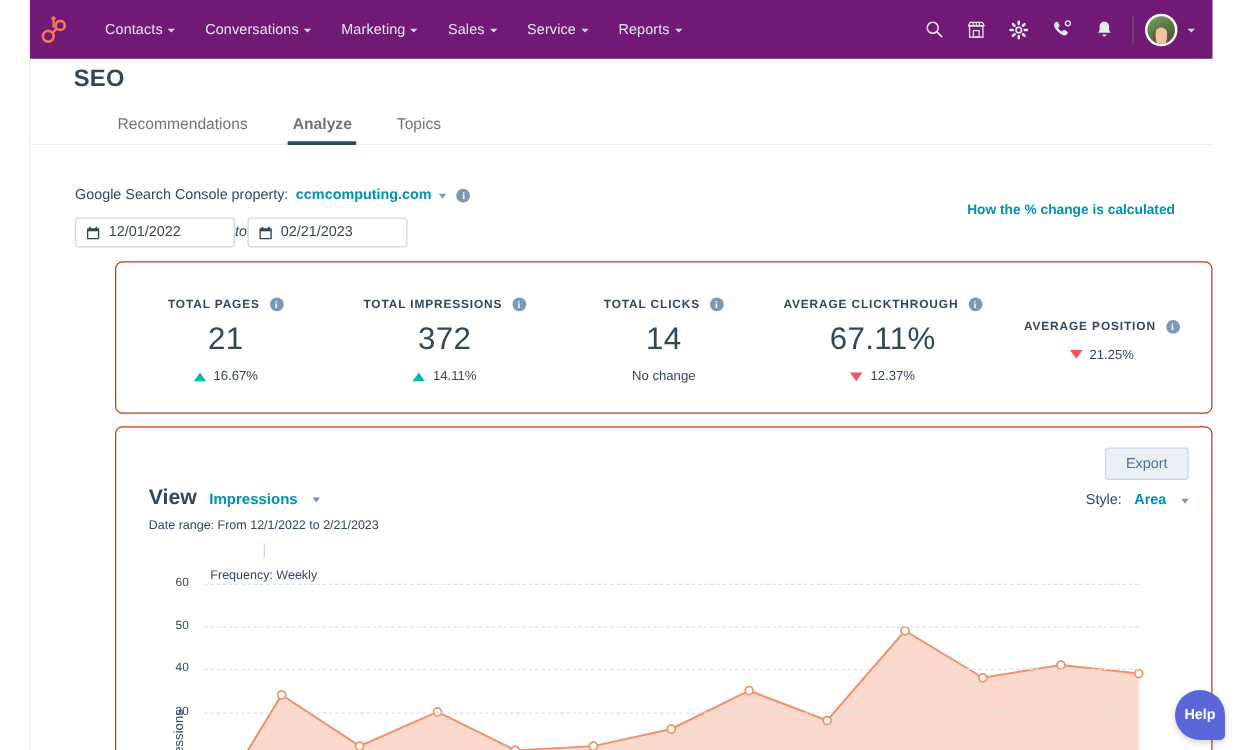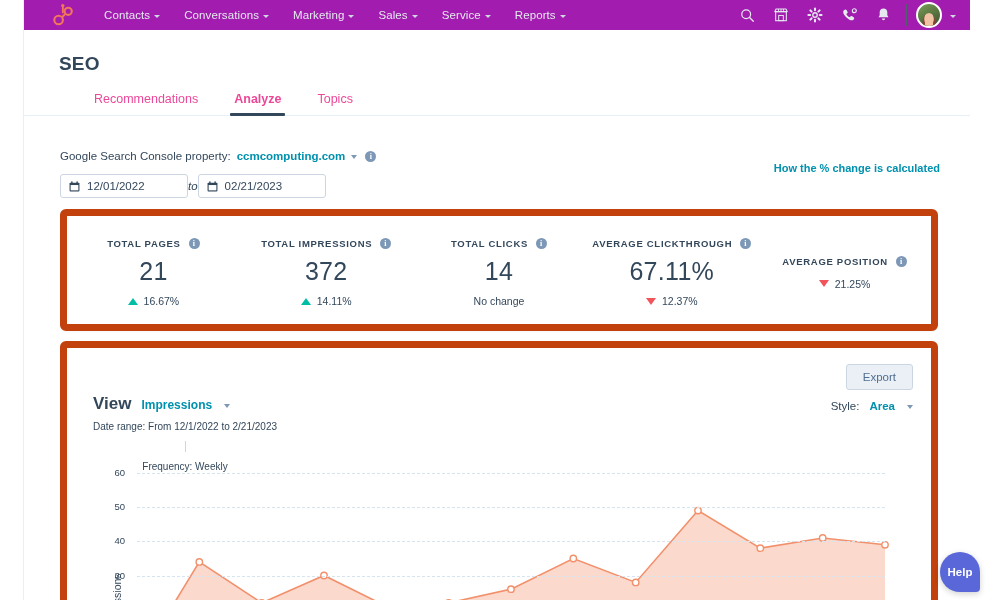--- a/index.html
+++ b/index.html
@@ -8,24 +8,24 @@
     width: 1000px; height: 600px;
     overflow: hidden;
     background: #ffffff;
     font-family: "Liberation Sans", sans-serif;
     -webkit-font-smoothing: antialiased;
   }
   #app { position: relative; width: 1000px; height: 600px; background:#fff; }
 
   
   .topnav {
-    position: absolute; left: 24px; top: 0; width: 946px; height: 30px;
-    background: #a21caf;
+    position: absolute; left: 24px; top: 0; width: 946px; height: 47px;
+    background: #701a75;
     display: flex; align-items: center;
-    padding: 0 14px 0 26px;
+    padding: 0 14px 0 6px;
   }
   .hs-logo { width: 26px; height: 26px; flex: 0 0 auto; margin-right: 16px; display:flex; align-items:center; justify-content:center;}
   .nav-items { display: flex; align-items: center; gap: 0px; }
   .nav-item {
     color: #e5eaef; font-size: 11.5px; letter-spacing: .1px;
     padding: 6px 12px; display: flex; align-items: center; gap: 4px;
     cursor: pointer; white-space: nowrap;
   }
   .caret-down {
     display:inline-block; width:0;height:0;
@@ -55,21 +55,21 @@
   .page-head { position:absolute; left:24px; top:39px; width:946px; }
   .page-title {
     font-size: 19px; font-weight: 700; color: #33475b;
     padding: 14px 0 0 35px; letter-spacing: .2px;
   }
   .tabs {
     display:flex; align-items:flex-end; gap: 0; padding-left: 52px;
     margin-top: 11px; border-bottom: 1px solid #e5f0f7; height: 30px;
   }
   .tab {
-    font-size: 12.5px; color: #ec4899; padding: 0 18px 9px 18px;
+    font-size: 12.5px; color: #737373; padding: 0 18px 9px 18px;
     cursor:pointer; position:relative; white-space:nowrap;
   }
   .tab.active { font-weight: 700; }
   .tab.active:after {
     content:""; position:absolute; left: 14px; right: 14px; bottom: -1px;
     height: 3px; background: #33475b; border-radius: 1px;
   }
 
   
   .controls { position:absolute; left:60px; top:150px; width:880px; }
@@ -94,22 +94,23 @@
     font-size: 11.5px; color:#33475b; cursor:pointer;
   }
   .date-to { font-size:11.5px; color:#33475b; margin: 0 0; font-style: italic; }
   .pct-link {
     position:absolute; right:0; top:12px; font-size:11px; font-weight:700;
     color:#0091ae; cursor:pointer; white-space:nowrap;
   }
 
   
   .card {
-    position:absolute; background:#fff; border:7px solid #c2410c; border-radius:6px;
+    position:absolute; background:#fff; border:1px solid #c2410c; border-radius:6px;
     box-shadow: 0 1px 2px rgba(0,0,0,.035);
+    margin-left: 32px;
   }
   .stats-card { left:60px; top:209px; width:878px; height:122px; }
   .stats-row { display:flex; height:100%; align-items:center; }
   .stat { flex:1; text-align:center; }
   .stat-label {
     font-size: 9.5px; font-weight:700; color:#33475b; letter-spacing:.7px;
     display:inline-flex; align-items:center; justify-content:center;
   }
   .stat-value { font-size: 25px; color:#33475b; margin-top: 6px; font-weight: 400; letter-spacing:.3px;}
   .stat-delta { font-size: 10.5px; color:#33475b; margin-top: 9px; display:flex; align-items:center; justify-content:center; gap:6px;}

